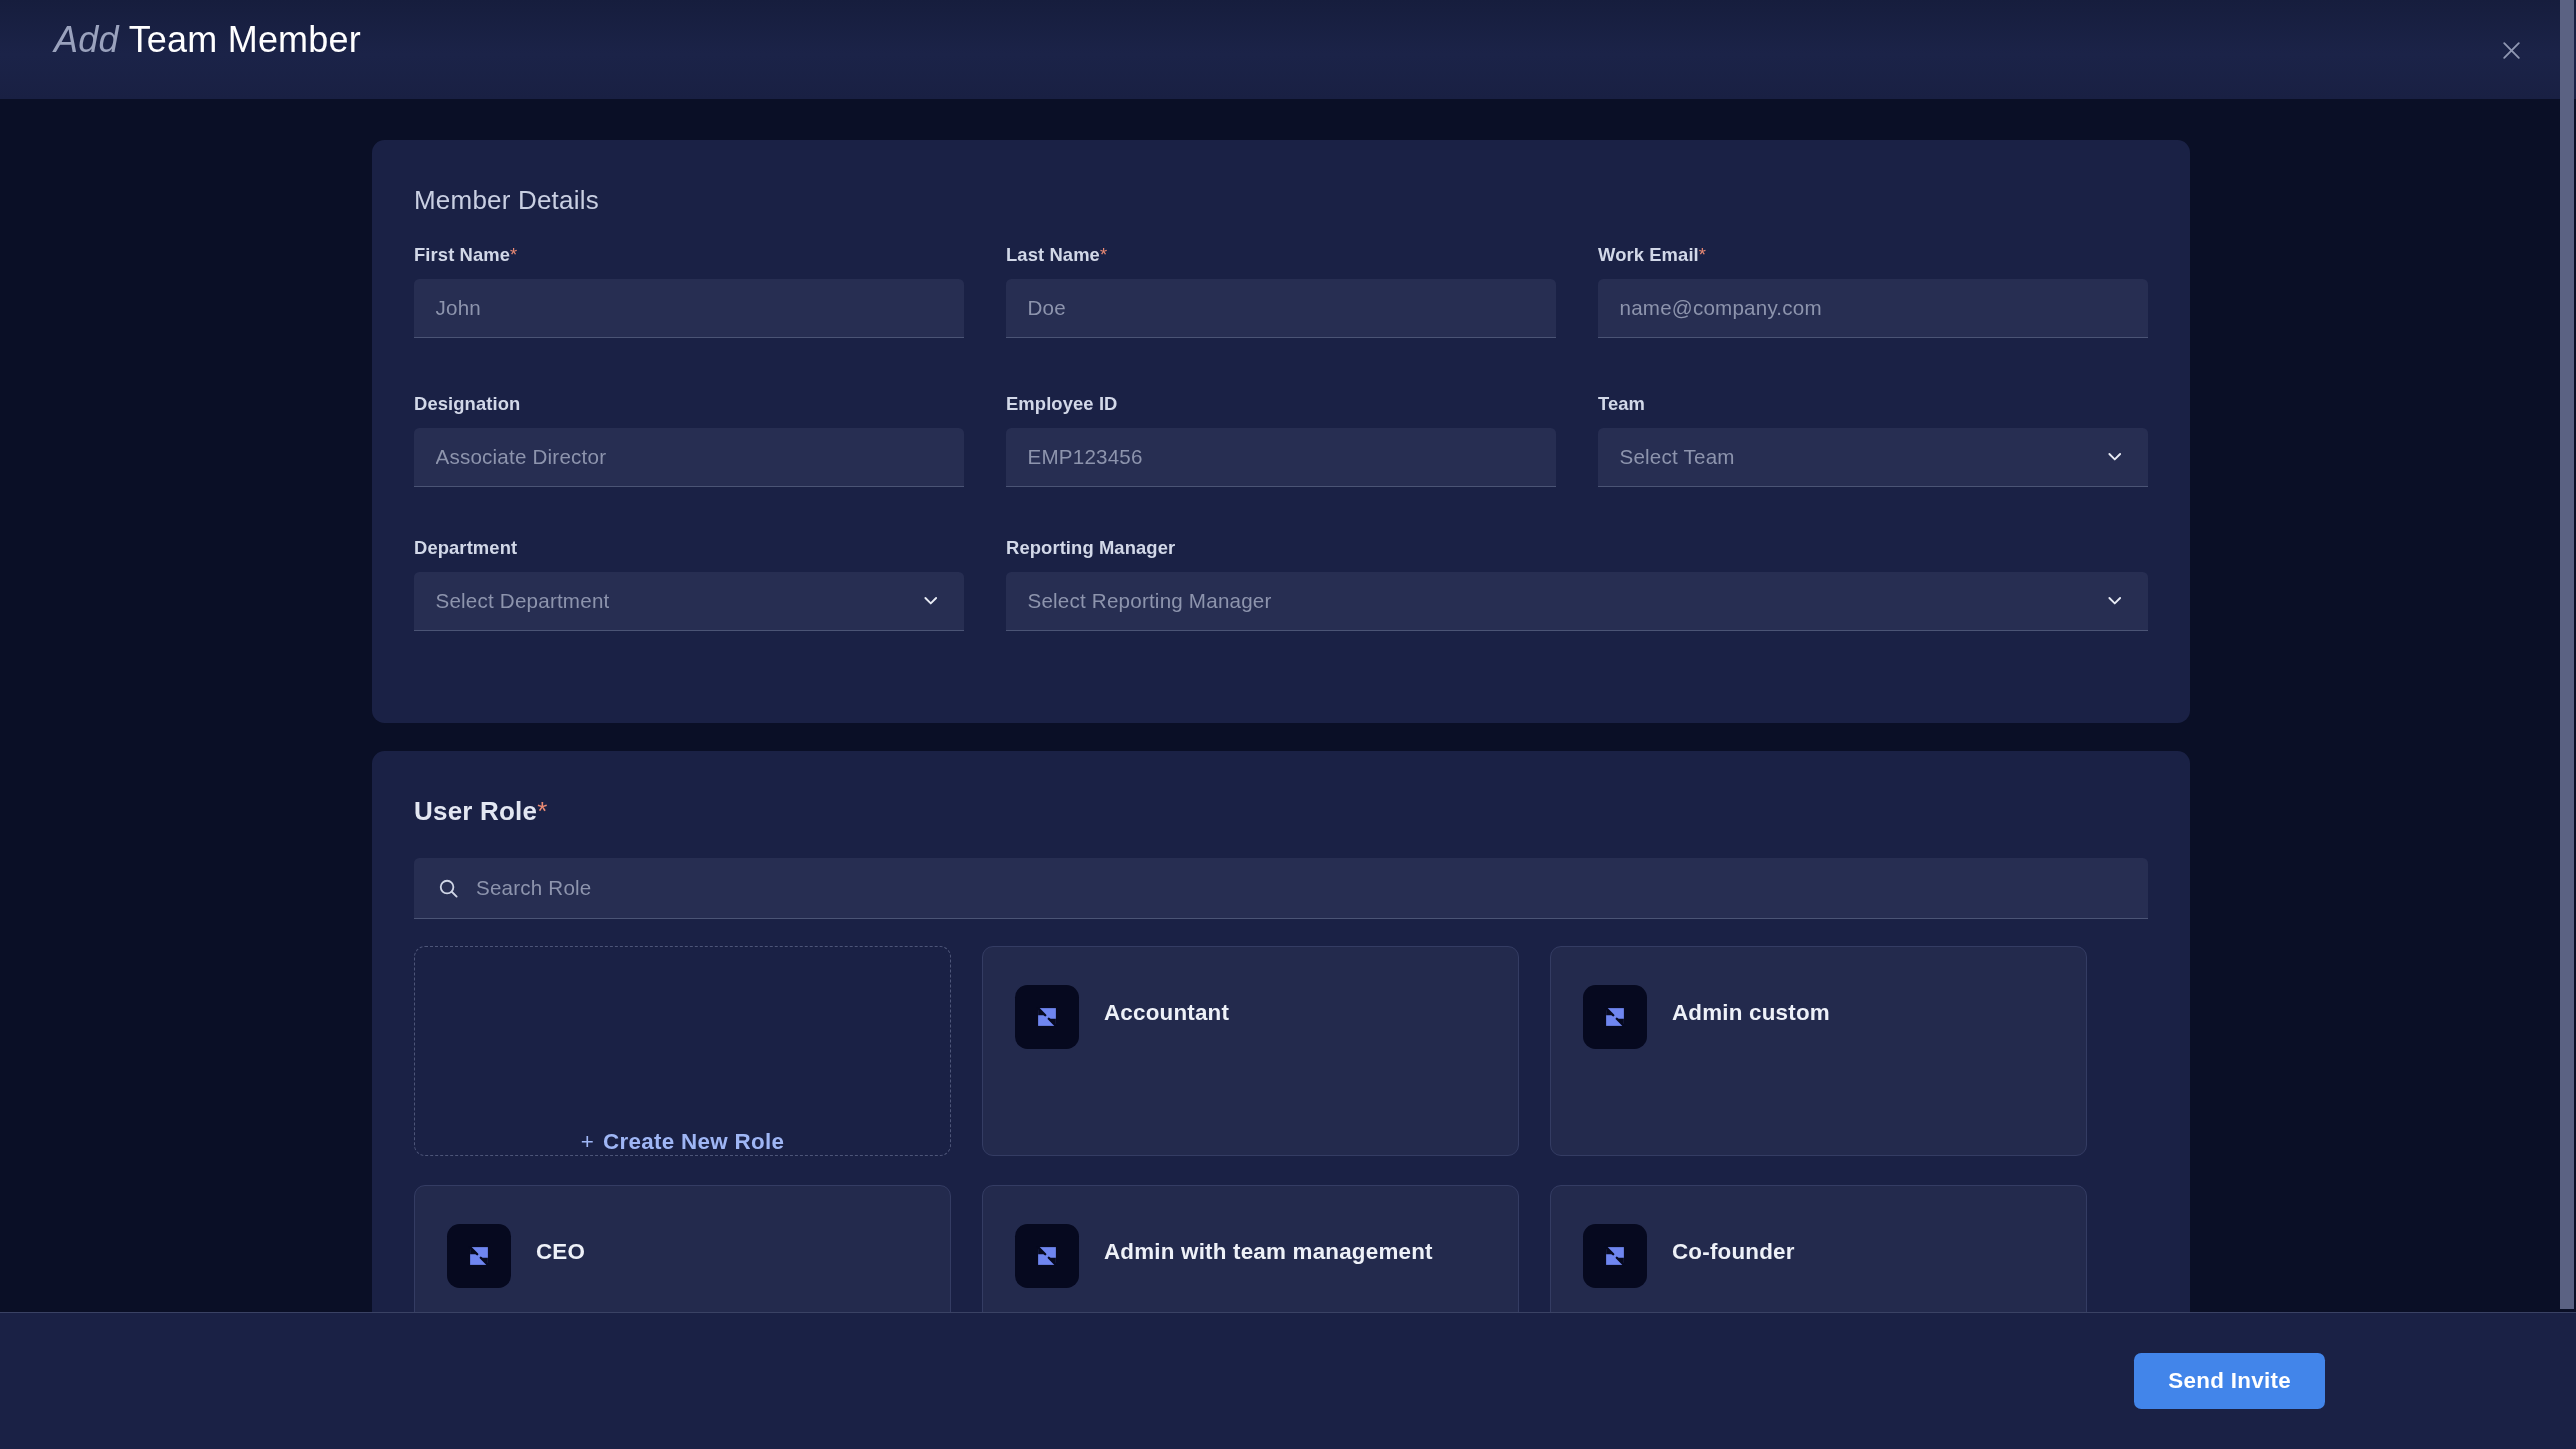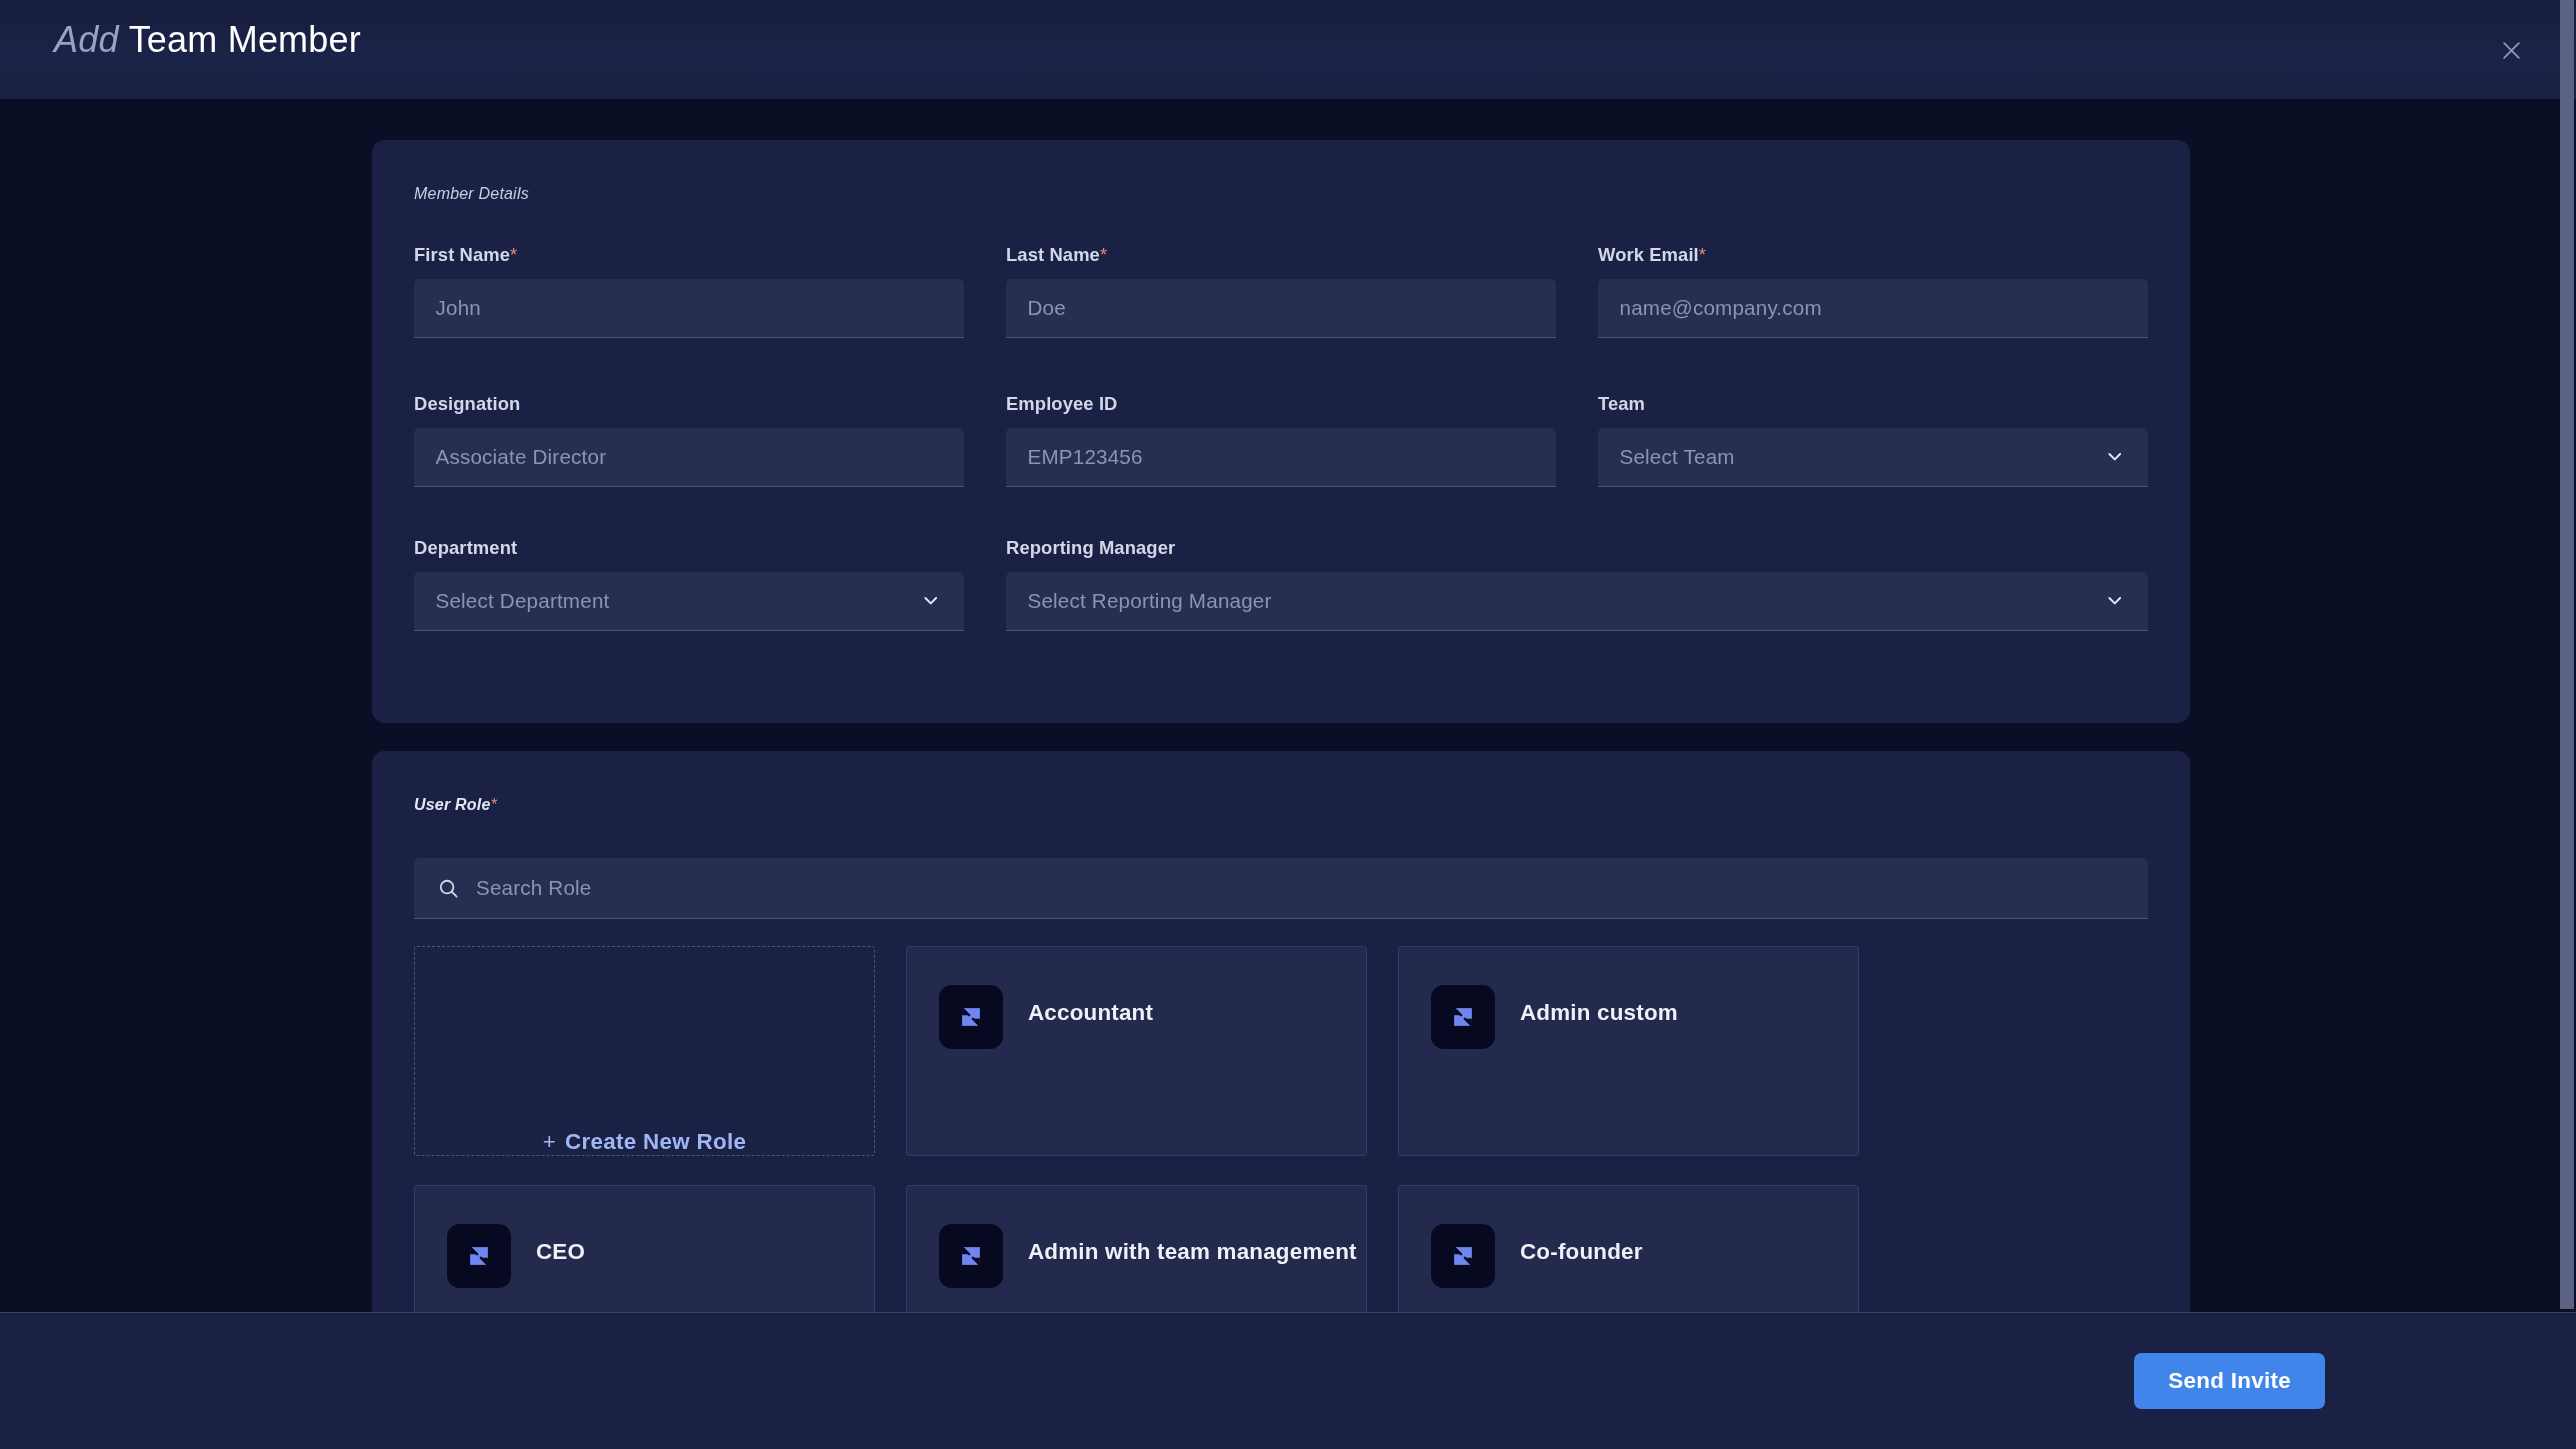--- a/index.html
+++ b/index.html
@@ -80,25 +80,24 @@
     background: #1a2145;
     border-radius: 12.5px;
   }
   #panel-member { top: 41px; height: 583px; }
   #panel-role   { top: 652px; height: 627px; }
 
   .panel-heading {
     position: absolute;
     left: 42px;
     top: 45px;
-    font-size: 16px;
+    font-size: 26px;
     font-weight: 400;
     color: #c9cfe2;
     letter-spacing: 0.2px;
-    font-style: italic;
   }
   .panel-heading-req {
     font-weight: 700;
     color: #e3e7f2;
   }
   .req-star { color: #e98a74; font-weight: 400; }
 
   
   .field-row {
     position: absolute;
@@ -186,25 +185,25 @@
   .role-grid {
     position: absolute;
     left: 42px;
     top: 195px;
     width: 1734px;
     display: flex;
     flex-wrap: wrap;
     gap: 29px 31px;
   }
   .role-card {
-    width: 461px;
+    width: 537px;
     height: 210px;
     background: #232a4d;
     border: 0.9px solid #343c63;
-    border-radius: 3px;
+    border-radius: 11px;
     display: flex;
     align-items: flex-start;
     padding: 38px 0 0 32px;
     cursor: pointer;
   }
   .role-card.create {
     background: transparent;
     border: 1.8px dashed #4d5578;
     align-items: flex-end;
     justify-content: center;

